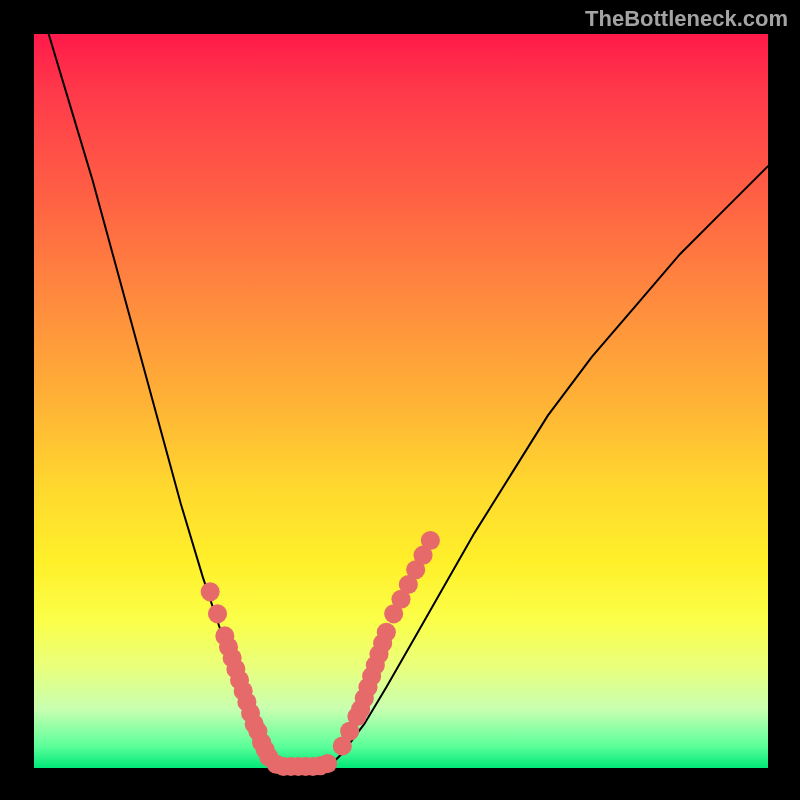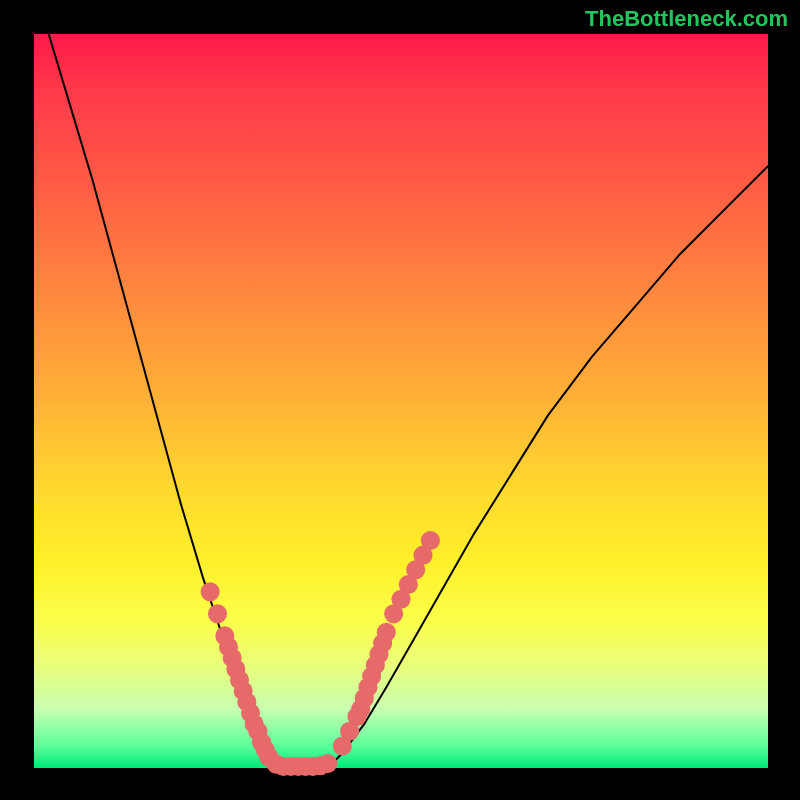--- a/index.html
+++ b/index.html
@@ -8,21 +8,21 @@
     height: 800px;
     background: #000;
     position: relative;
     font-family: Arial, Helvetica, sans-serif;
     overflow: hidden;
   }
   .watermark {
     position: absolute;
     top: 6px;
     right: 12px;
-    color: #22c55e;
+    color: #a3a3a3;
     font-size: 22px;
     font-weight: 600;
     z-index: 10;
     user-select: none;
   }
   .plot-area {
     position: absolute;
     left: 34px;
     top: 34px;
     width: 734px;

